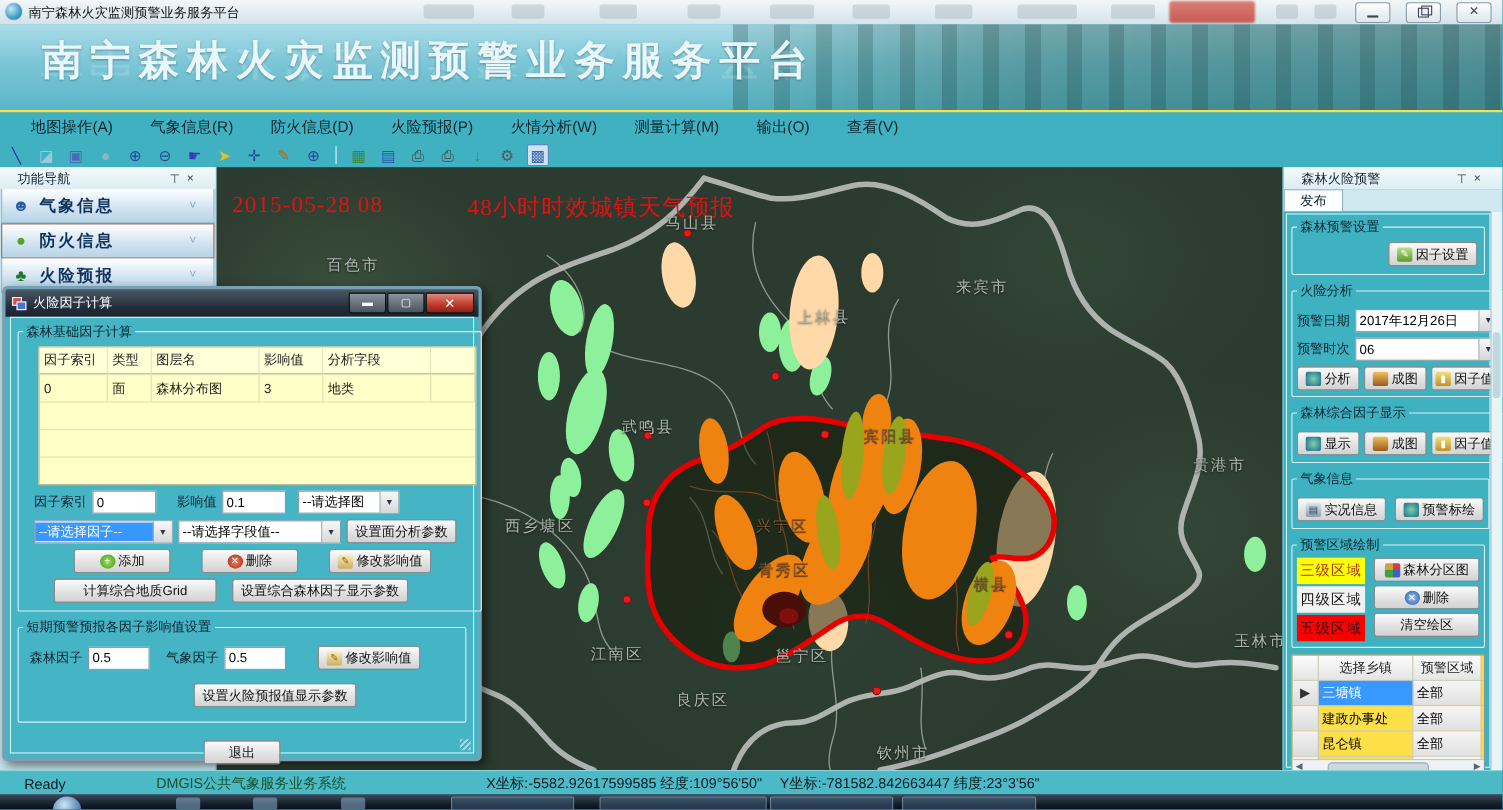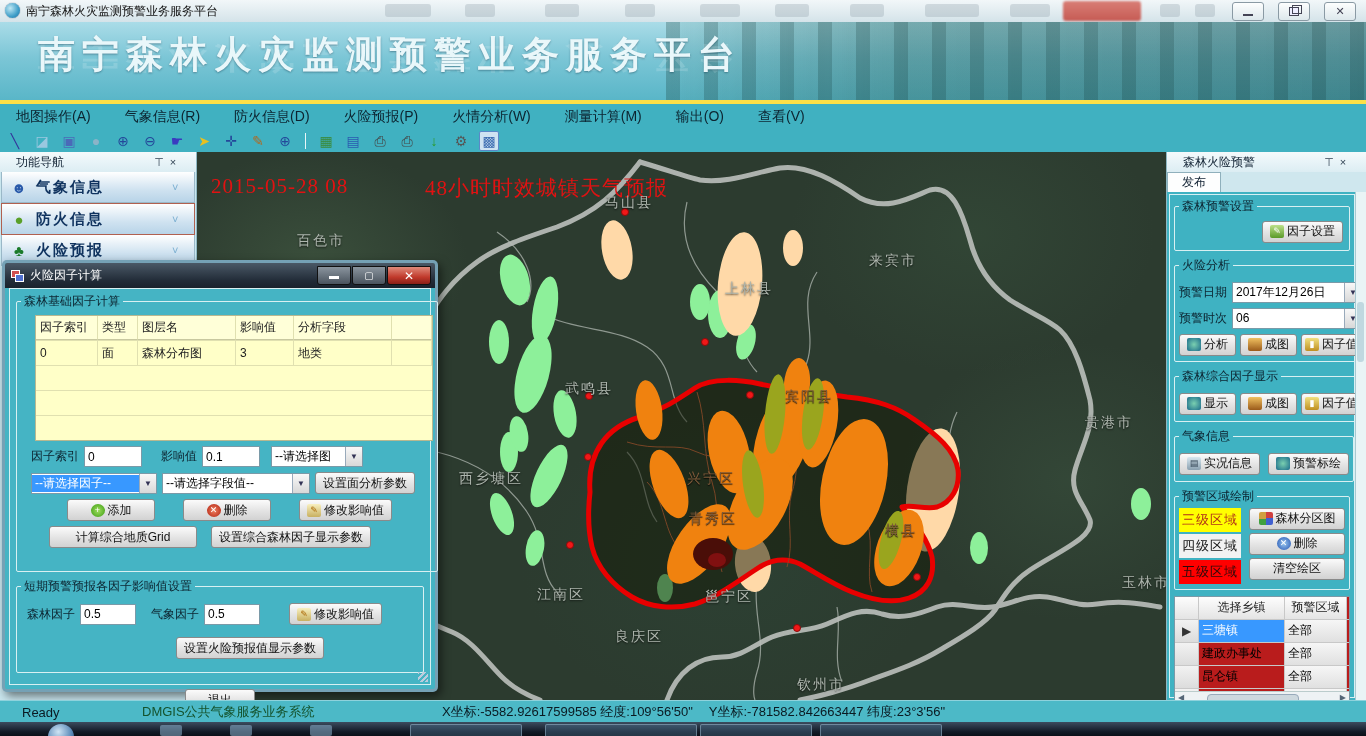--- a/index.html
+++ b/index.html
@@ -26,22 +26,22 @@
   .banner-forest{position:absolute;right:0;top:0;width:700px;height:78px;opacity:.8;
     background:
      repeating-linear-gradient(90deg,rgba(20,60,55,.35) 0 14px,rgba(60,120,110,.12) 14px 38px),
      linear-gradient(90deg,rgba(122,198,214,0) 0%,rgba(40,95,90,.45) 35%,rgba(25,70,70,.55) 100%);}
   .banner-title{position:absolute;left:38px;top:8px;font-size:37px;font-weight:bold;color:#e9f7fa;
     letter-spacing:7px;text-shadow:0 1px 2px rgba(20,60,80,.45);}
   .banner-reflect{position:absolute;left:38px;top:56px;font-size:37px;font-weight:bold;color:#e9f7fa;
     letter-spacing:7px;transform:scaleY(-0.8);transform-origin:top;opacity:.18;}
   
   .menubar{position:absolute;left:0;top:100px;width:1366px;height:30px;background:#40b1c1;
-    display:flex;align-items:center;gap:34px;padding-left:16px;box-sizing:border-box;
-    border-top:4px solid #fde047;}
+    display:flex;align-items:center;gap:34px;padding-left:28px;box-sizing:border-box;
+    border-top:2px solid #fde047;}
   .menu-item{font-size:14px;color:#0c2430;white-space:nowrap;cursor:default;}
   .toolbar{position:absolute;left:0;top:130px;width:1366px;height:22px;background:#40b1c1;
     display:flex;align-items:center;gap:9px;padding-left:6px;box-sizing:border-box;}
   .ticon{width:18px;height:18px;display:flex;align-items:center;justify-content:center;
     font-size:14px;line-height:1;cursor:default;}
   .ticon.active{border:1px solid #5a88c8;background:#cfe2f2;border-radius:2px;}
   .tsep{width:1px;height:16px;background:#e8f6f8;margin:0 2px;}
   
   .navpanel{position:absolute;left:0;top:152px;width:197px;height:548px;background:#c9e6ee;
     border-right:1px solid #8fb8c4;box-sizing:border-box;}
@@ -91,21 +91,21 @@
     font-size:12px;box-sizing:border-box;}
   .combo .ctext{flex:1;padding:0 3px;white-space:nowrap;overflow:hidden;}
   .combo .carrow{width:16px;height:100%;background:linear-gradient(#f8f8f8,#d8d8d8);border-left:1px solid #9ab;
     display:flex;align-items:center;justify-content:center;font-size:8px;color:#335;}
   .tin{border:1px solid #7a9aa8;height:19px;font-size:12px;padding:0 3px;box-sizing:content-box;
     font-family:"Liberation Sans","DejaVu Sans",sans-serif;}
   .rowflex{display:flex;align-items:center;gap:5px;margin:5px 0;}
   .lvl{width:62px;height:24px;display:flex;align-items:center;justify-content:center;
     font-size:13px;letter-spacing:1px;}
   
-  .ttable{margin-top:4px;background:#b91c1c;border:1px solid #7a9aa8;position:relative;height:108px;overflow:hidden;}
+  .ttable{margin-top:4px;background:#fde047;border:1px solid #7a9aa8;position:relative;height:108px;overflow:hidden;}
   .trow{display:flex;height:22px;border-bottom:1px solid #c8c8c8;}
   .tcell{font-size:12px;display:flex;align-items:center;padding:0 3px;box-sizing:border-box;
     border-right:1px solid #c8c8c8;overflow:hidden;white-space:nowrap;}
   .thead .tcell{background:linear-gradient(#fdfdfd,#e4e4e4);color:#222;justify-content:center;}
   .rowhdr{width:24px;background:linear-gradient(#f2f2f2,#dcdcdc);justify-content:center;color:#333;}
   .c-town{width:86px;}
   .c-region{width:62px;background:linear-gradient(#f6f6f6,#e0e0e0);}
   .selrow .c-town{background:#3898ff;color:#fff;}
   .hscroll{position:absolute;left:0;bottom:0;width:100%;height:13px;background:#eef2f4;border-top:1px solid #bcc;}
   .hscroll .thumb{position:absolute;left:32px;top:2px;width:90px;height:9px;background:#cdd8de;border:1px solid #9ab;border-radius:4px;}
@@ -505,21 +505,21 @@
     <div class="dlg-title">
       <span class="dlg-ico"></span>
       <span>火险因子计算</span>
       <span class="dlg-btns">
         <span class="dlg-btn">▬</span>
         <span class="dlg-btn">▢</span>
         <span class="dlg-btn close">✕</span>
       </span>
     </div>
     <div class="dlg-body">
-      <fieldset style="padding-bottom:22px">
+      <fieldset style="padding-bottom:6px">
         <legend>森林基础因子计算</legend>
         <div class="ytable">
           <div class="yrow yhead">
             <span class="ycell yc0">因子索引</span>
             <span class="ycell yc1">类型</span>
             <span class="ycell yc2">图层名</span>
             <span class="ycell yc3">影响值</span>
             <span class="ycell yc4">分析字段</span>
             <span class="ycell yc5"></span>
           </div>

